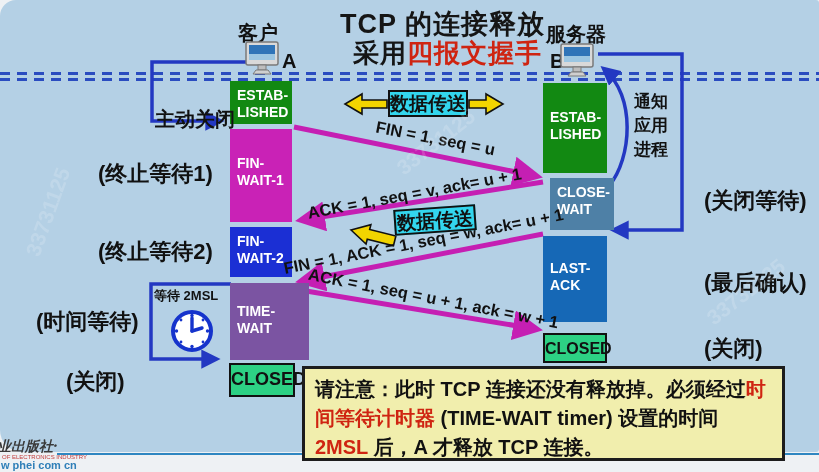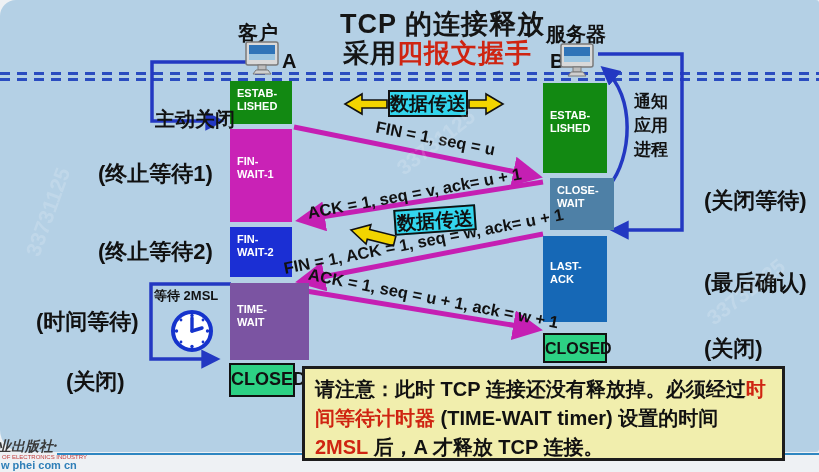--- a/index.html
+++ b/index.html
@@ -7,21 +7,21 @@
   .page{position:relative;width:819px;height:472px;background:#eef1f4;overflow:hidden;}
   .slide{position:absolute;left:0;top:0;width:819px;height:452px;background:#b4d0e5;border-radius:16px 3px 3px 22px;}
   .dash-line{position:absolute;left:0;width:819px;height:3px;
     background:repeating-linear-gradient(90deg,#2a4cc0 0 10px,transparent 10px 17px);z-index:1;}
   .abs{position:absolute;}
   .t-title1{font-size:27px;font-weight:bold;color:#151515;letter-spacing:1px;white-space:nowrap;}
   .t-title2{font-size:26px;font-weight:bold;color:#151515;letter-spacing:1px;white-space:nowrap;}
   .red{color:#cf2411;}
   .endpoint-label{font-size:20px;font-weight:bold;color:#111;}
   .endpoint-id{font-size:20px;font-weight:bold;color:#111;}
-  .state-box{position:absolute;z-index:3;color:#fff;font-weight:bold;font-size:11px;line-height:1.2;
+  .state-box{position:absolute;z-index:3;color:#fff;font-weight:bold;font-size:14px;line-height:1.2;
     white-space:pre-line;padding:6px 4px 4px 7px;box-sizing:border-box;}
   .closed-box{color:#111;border:2.5px solid #111;text-align:center;padding:4px 0 0 0;font-size:18px;}
   .side-label{position:absolute;z-index:3;font-size:22px;font-weight:bold;color:#111;white-space:nowrap;}
   .anno{position:absolute;z-index:3;font-size:20px;font-weight:bold;color:#111;white-space:nowrap;}
   .notify{font-size:17px;white-space:pre-line;line-height:1.4;}
   .wait2msl{font-size:13px;}
   .msg{position:absolute;z-index:3;font-size:16.5px;font-weight:bold;color:#111;white-space:nowrap;text-align:center;}
   .msg1{left:338px;top:129px;width:195px;transform:rotate(11deg);}
   .msg2{left:287px;top:184px;width:255px;transform:rotate(-10.5deg);}
   .msg3{left:266px;top:232px;width:315px;transform:rotate(-11deg);}
@@ -45,21 +45,21 @@
 
 <div class="page">
   <div class="slide"></div>
 
   <div class="dash-line" style="top:72px;"></div>
   <div class="dash-line" style="top:78px;"></div>
 
   <div class="abs t-title1" style="left:340px;top:6px;z-index:3;">
     <span>TCP 的连接释放</span>
   </div>
-  <div class="abs t-title2" style="left:343px;top:36px;z-index:3;">
+  <div class="abs t-title2" style="left:353px;top:36px;z-index:3;">
     <span>采用</span><span class="red">四报文握手</span>
   </div>
 
   <div class="abs endpoint-label" style="left:238px;top:20px;z-index:3;text-align:right;">客户</div>
   <div class="abs endpoint-id" style="left:282px;top:50px;z-index:3;">A</div>
   <div class="abs endpoint-label" style="left:546px;top:21px;z-index:3;">服务器</div>
   <div class="abs endpoint-id" style="left:550px;top:50px;z-index:3;">B</div>
 
   <div class="abs" style="left:245px;top:41px;z-index:3;">
     <svg width="34" height="36" viewBox="0 0 34 36">

